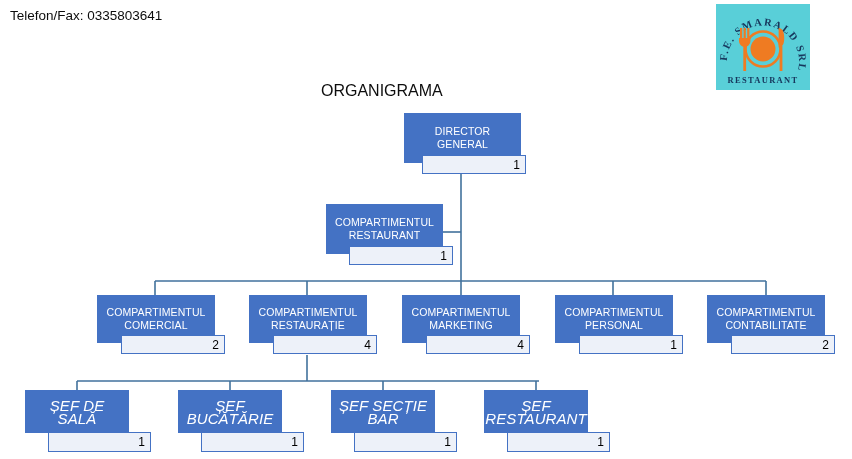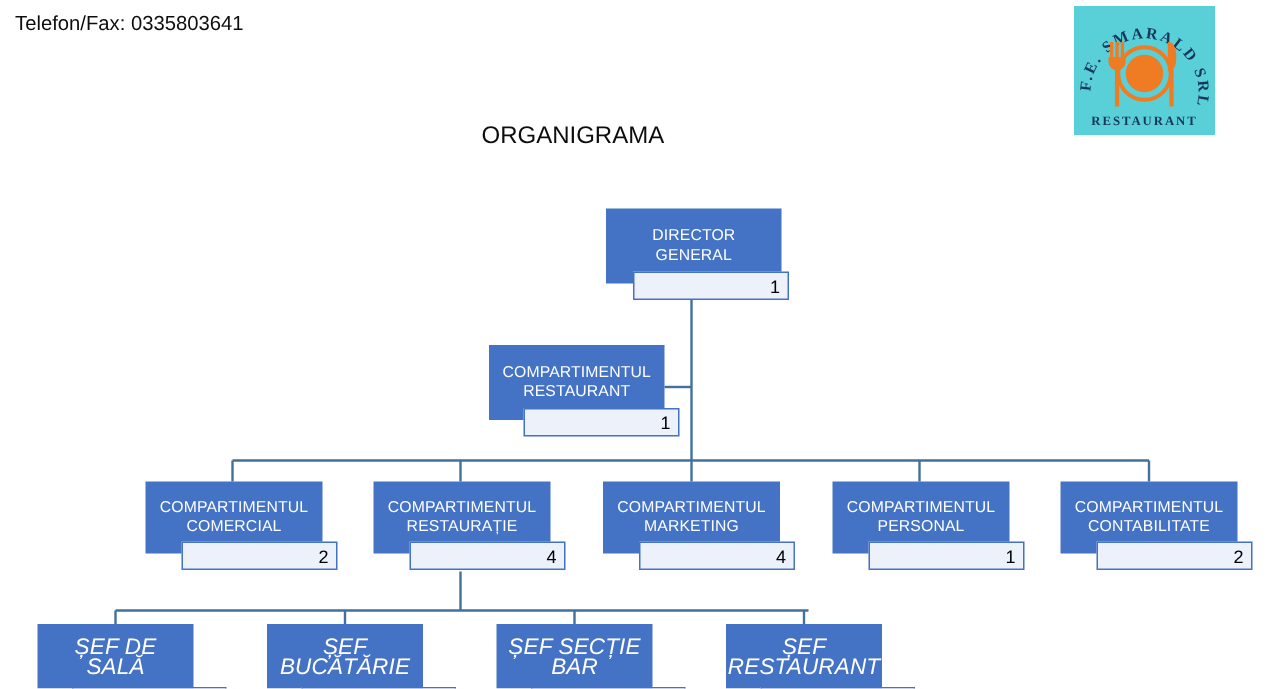--- a/index.html
+++ b/index.html
@@ -66,21 +66,20 @@
     margin-left: 12px;
   }
 
   
   .chart {
     position: absolute;
     left: 0;
     top: 0;
     width: 852px;
     height: 351px;
-    margin-top: 26px;
   }
   .connectors {
     position: absolute;
     left: 0;
     top: 0;
     width: 852px;
     height: 459px;
     pointer-events: none;
   }
 

